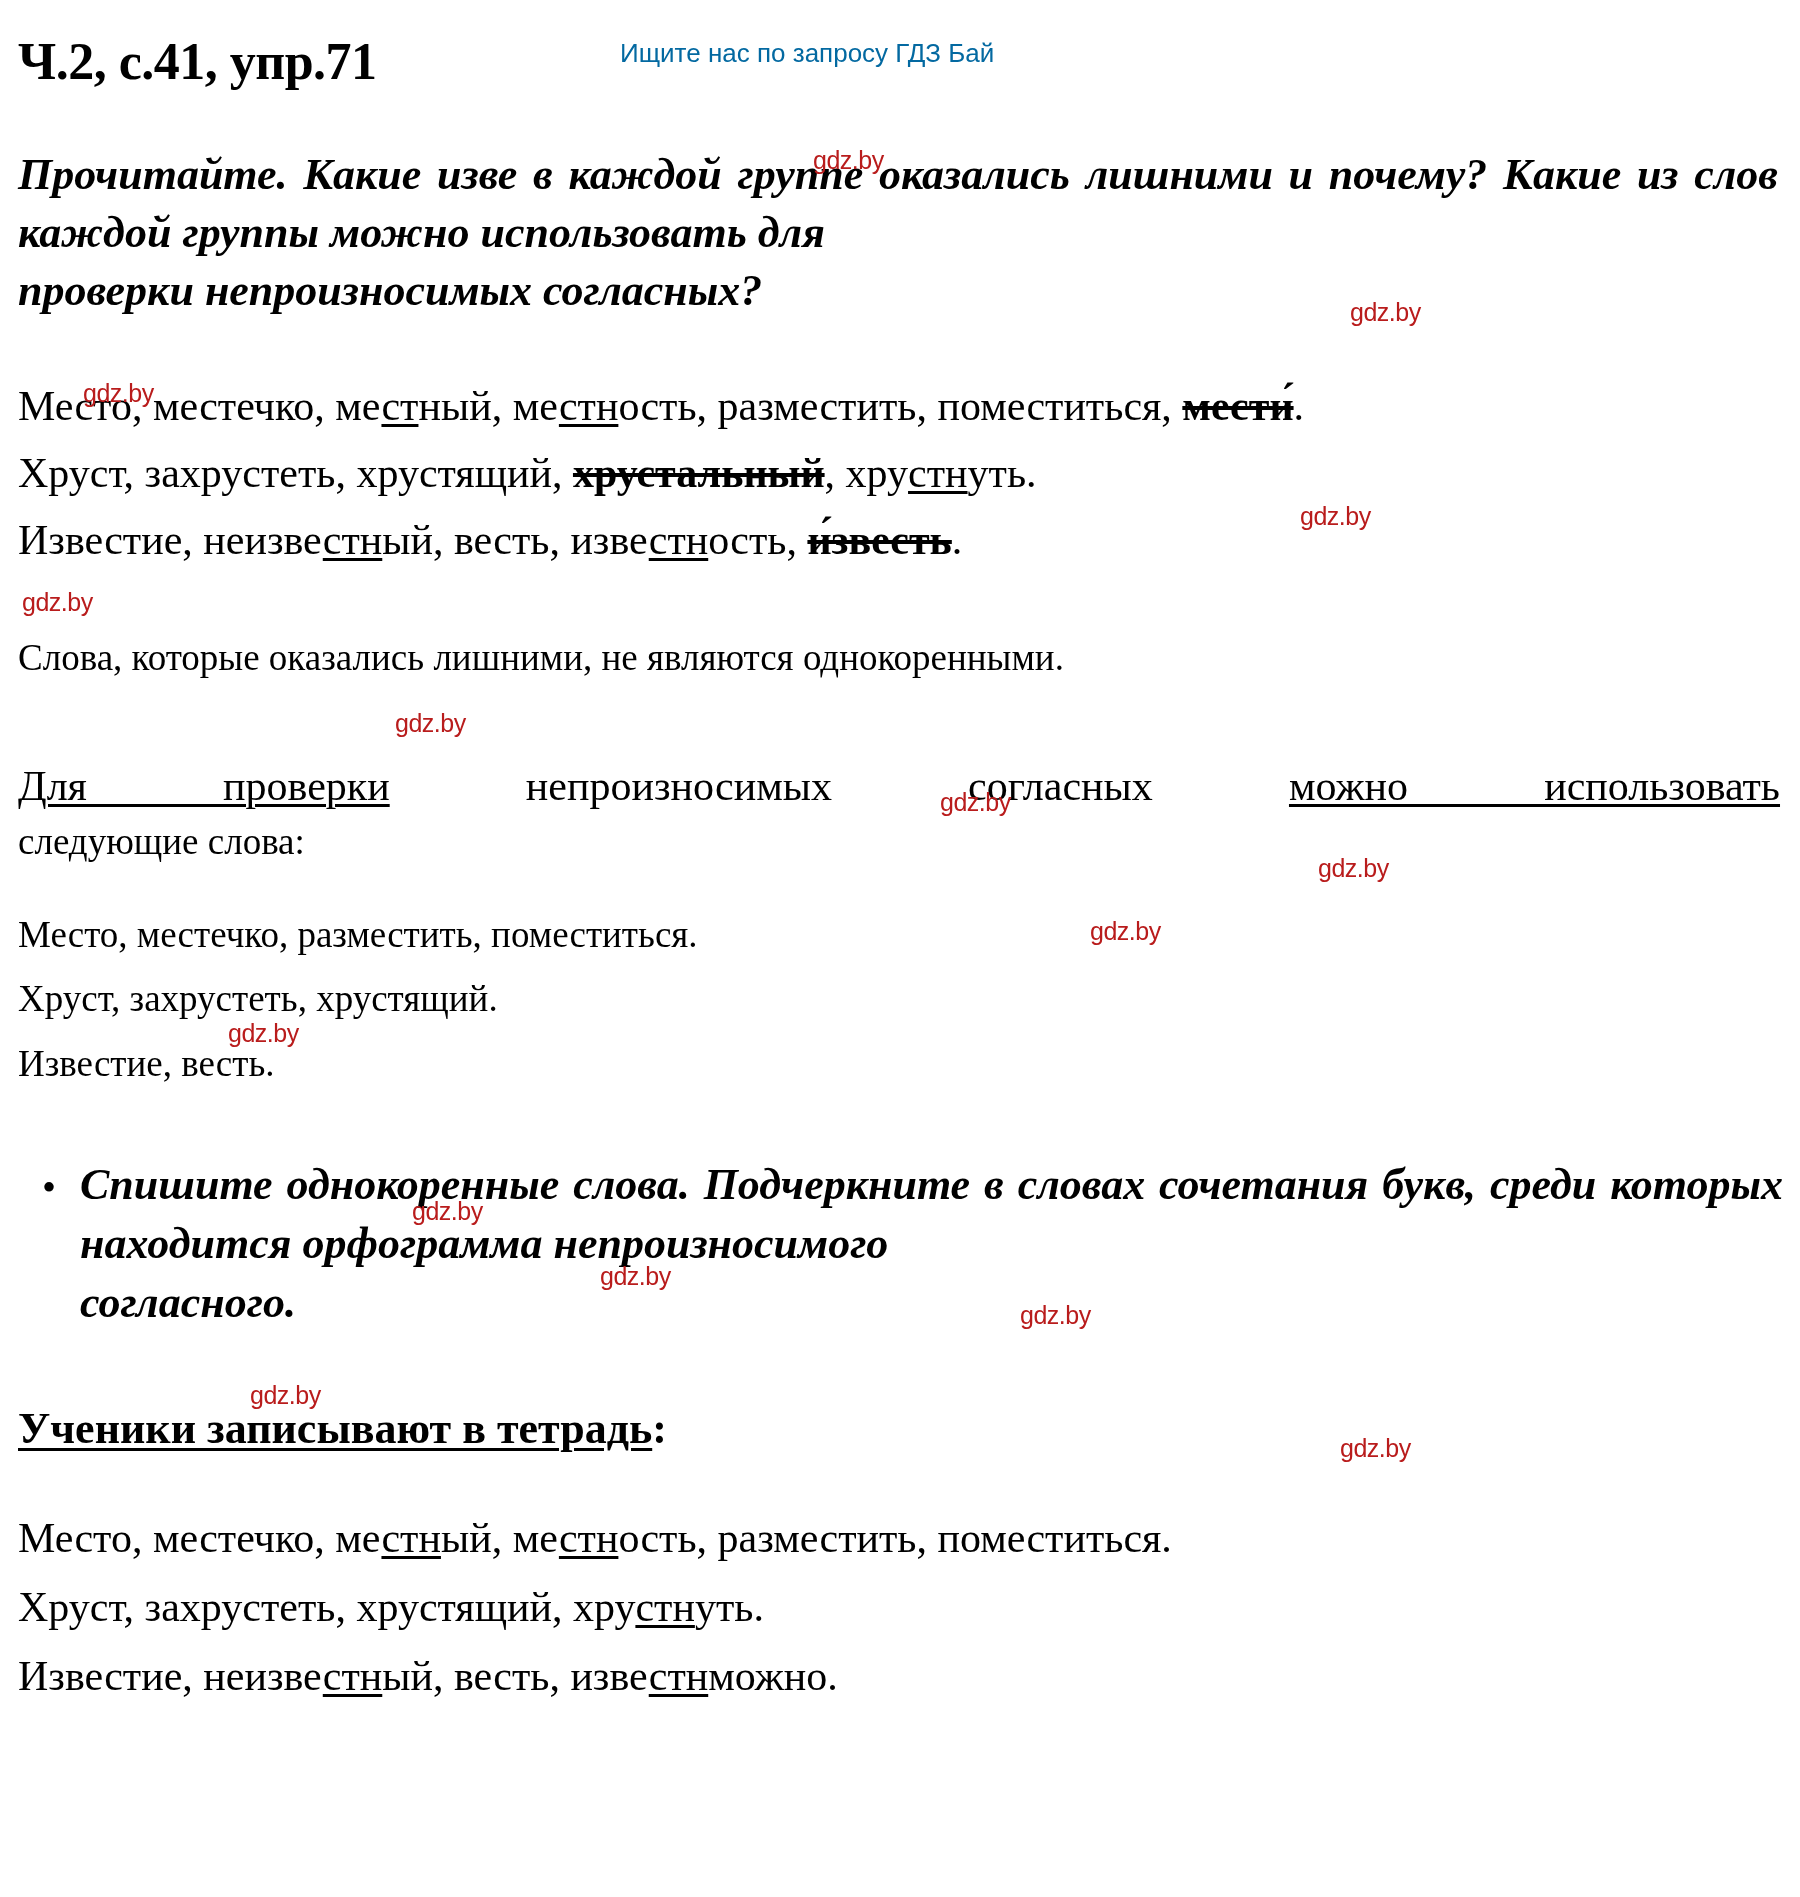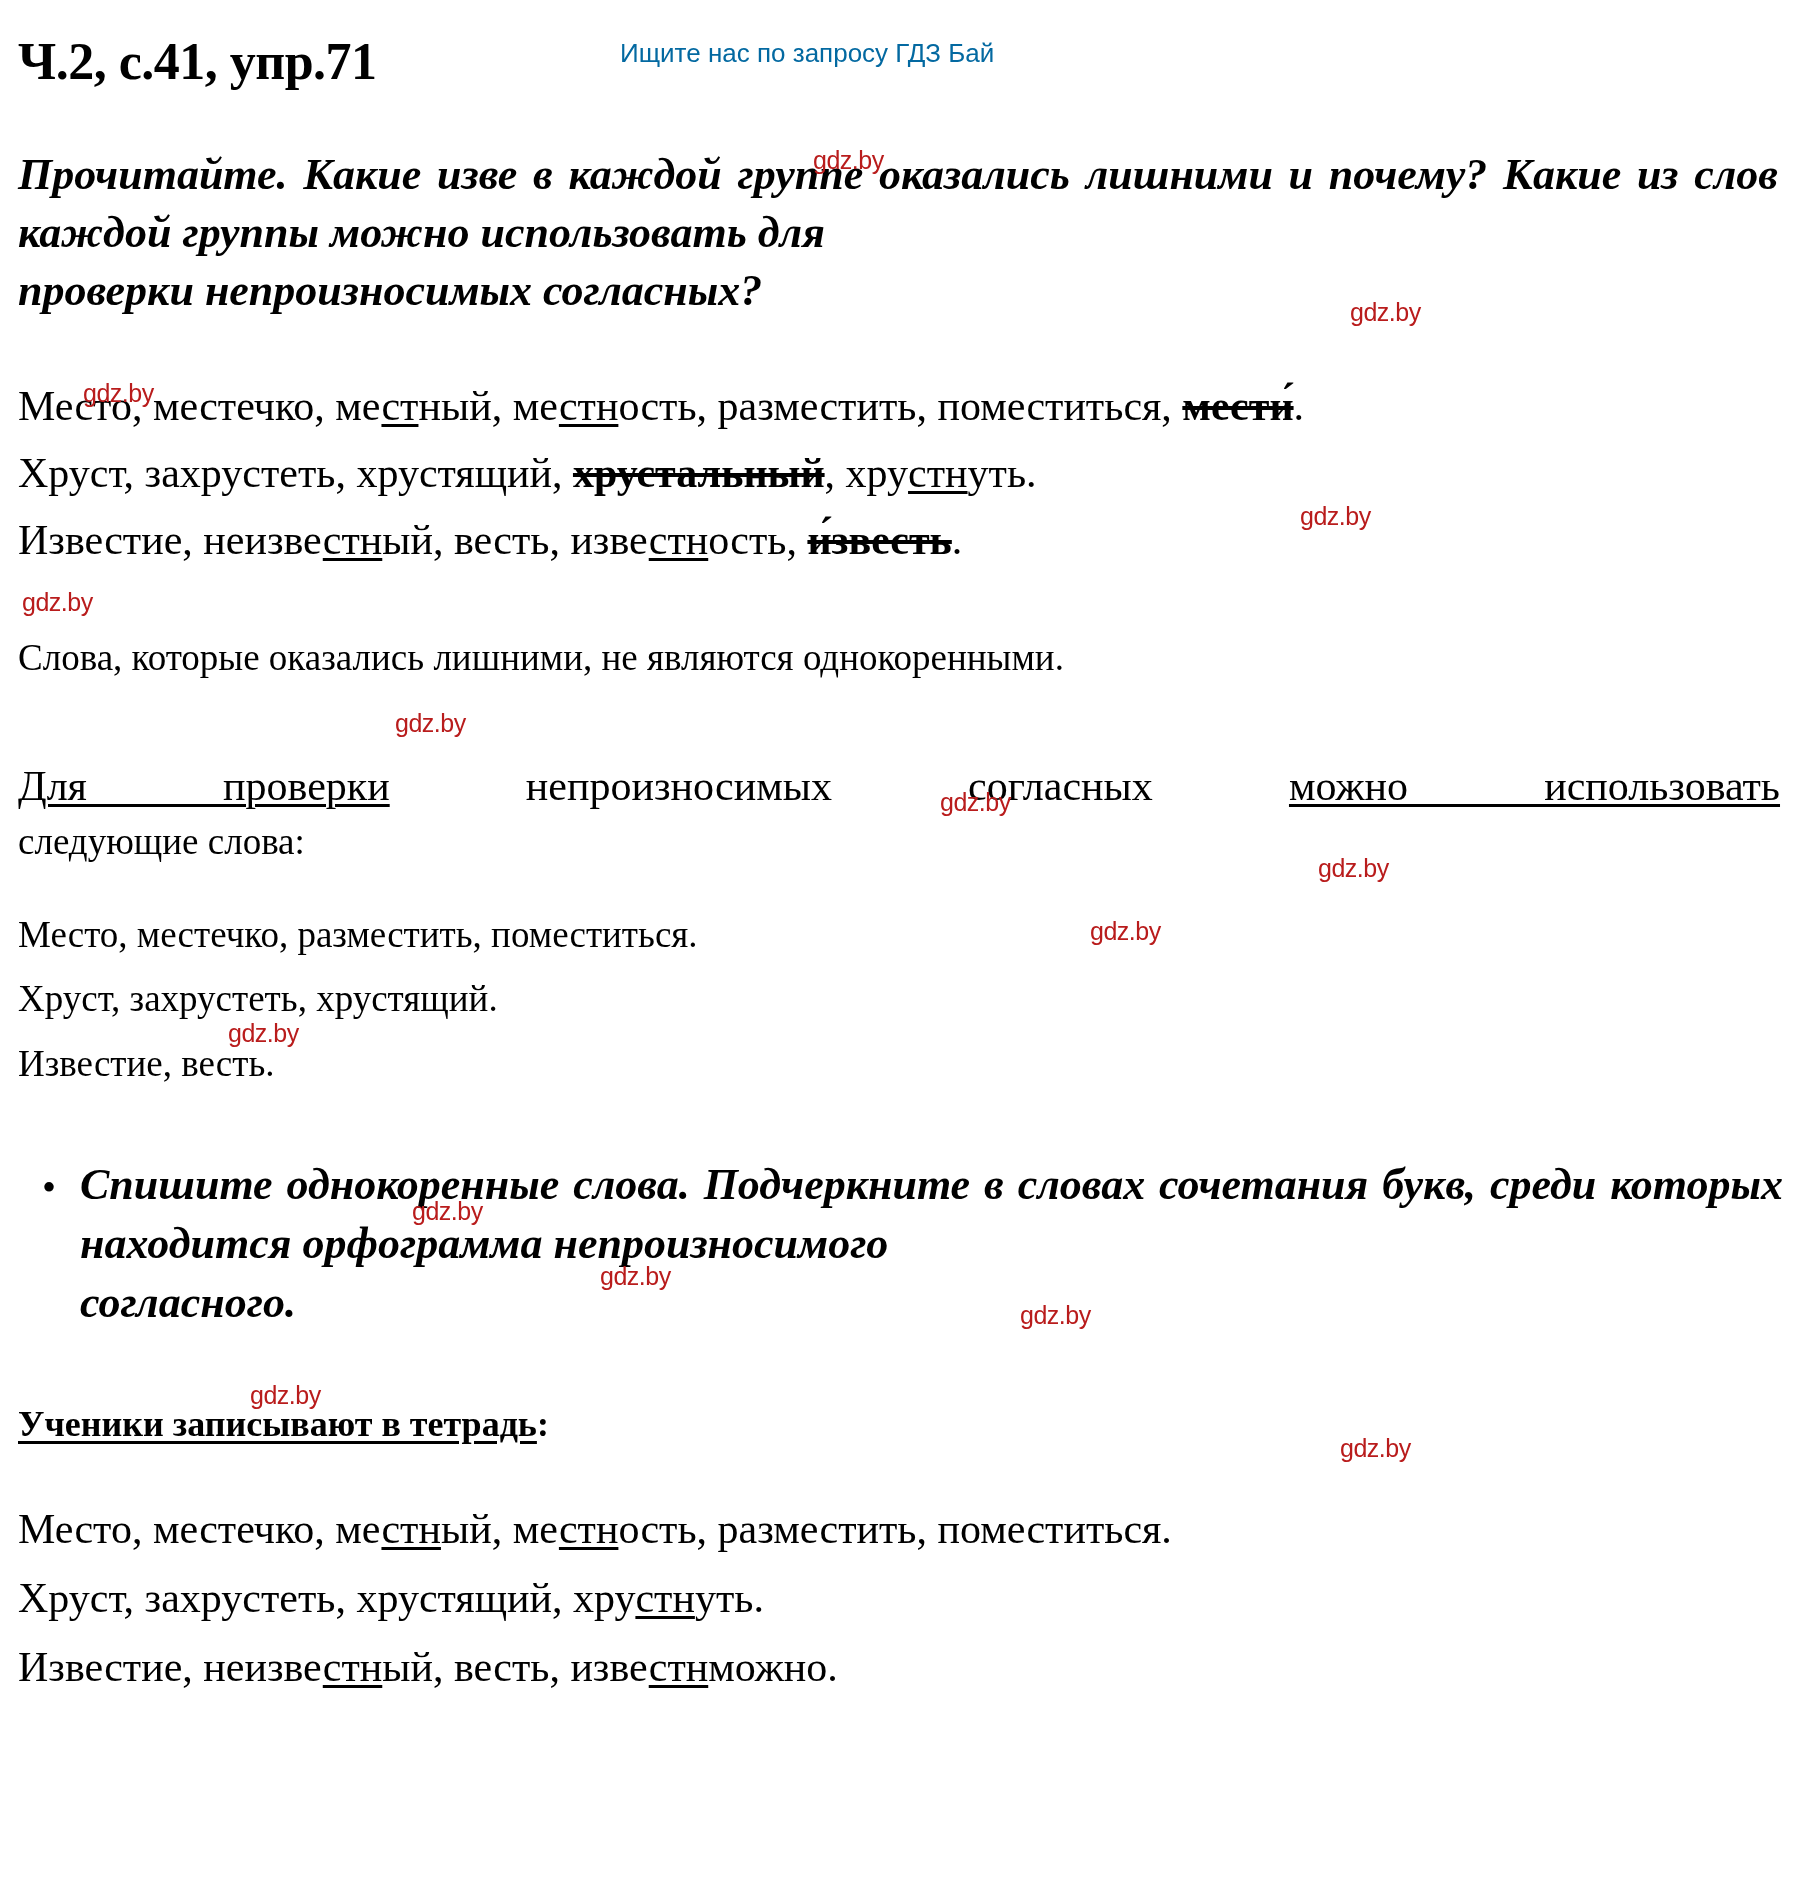--- a/index.html
+++ b/index.html
@@ -123,21 +123,21 @@
     font-style: italic;
     font-size: 44px;
     line-height: 1.34;
     text-align: justify;
     flex: 1;
   }
   .bullet-text .lastline { display: block; text-align: left; }
 
   .subhead {
     font-weight: bold;
-    font-size: 36px;
+    font-size: 44px;
     margin: 70px 0 0 0;
   }
   .subhead .ul-part {
     text-decoration: underline;
     text-decoration-thickness: 3px;
     text-underline-offset: 5px;
   }
 
   .final-list { margin-top: 56px; }
   .final-list p { margin: 0 0 11px 0; }

